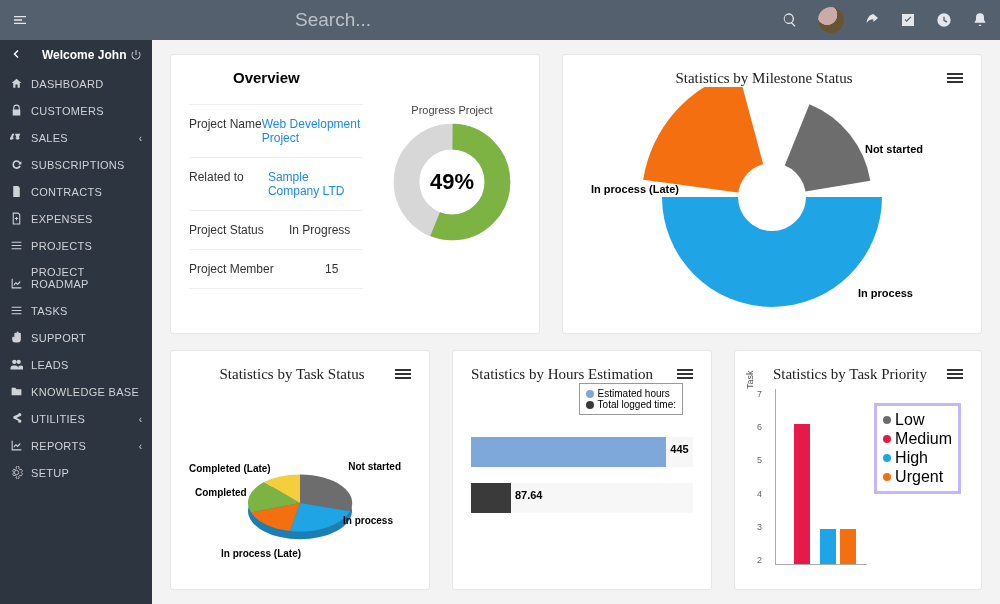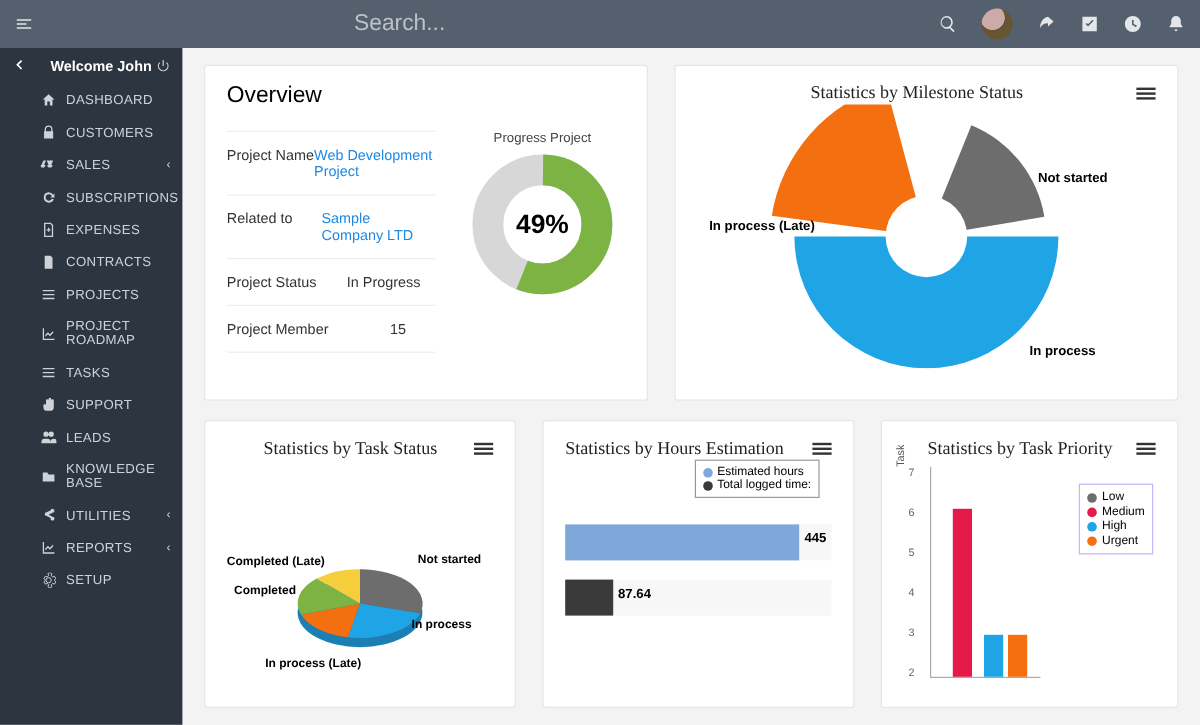--- a/index.html
+++ b/index.html
@@ -10,35 +10,35 @@
   .topbar .tb-center { flex:1; display:flex; justify-content:center; }
   .topbar input { background: transparent; border: none; color: #e4e6e9; font-size: 19px; outline: none; width: 220px; }
   .topbar input::placeholder{ color:#bcc1c7; }
   .topbar .tb-right { display:flex; align-items:center; gap:20px; }
   .topbar svg { width:16px; height:16px; fill:#e4e6e9; cursor:pointer; }
   .avatar { width:26px; height:26px; border-radius:50%; background: radial-gradient(circle at 35% 30%, #caa 0 40%, #653 42% 100%); }
   
   .sidebar { position:absolute; top:40px; left:0; bottom:0; width:152px; background:#2d3540; color:#cfd3d8; font-size:11px; overflow:hidden; }
   .welcome { display:flex; align-items:center; justify-content:space-between; padding:8px 10px; font-size:12px; font-weight:bold; color:#fff; }
   .welcome .wicn { display:flex; align-items:flex-start; gap:20px; }
-  .nav-item { display:flex; align-items:center; gap:8px; padding:7px 10px; cursor:pointer;margin-left:24px; }
+  .nav-item { display:flex; align-items:flex-end; gap:8px; padding:7px 10px; cursor:pointer; }
   .nav-item span.lbl{ flex:1; letter-spacing:.3px; }
   .nav-item .chev{ font-size:10px;}
   .nav-item svg{ width:13px; height:13px; fill:#cfd3d8; flex:none; }
   
   .main { position:absolute; top:40px; left:152px; right:0; bottom:0; padding:14px 18px; overflow:hidden; }
   .row { display:flex; gap:22px; }
   .card { background:#fff; border:1px solid #e6e6e6; border-radius:3px; padding:14px 18px; }
   .card-hdr{ display:flex; align-items:center; justify-content:space-between; }
   .card-title{ font-family: Georgia, "Times New Roman", serif; font-size:15px; color:#222; }
   .menu-icon{ cursor:pointer; }
   .menu-icon div{ width:16px; height:2px; background:#333; margin:2px 0;}
   
   .overview { width:370px; height:280px; font-size:12px; }
-  .overview h4{ font-size:19px; font-weight:normal; margin-bottom:18px; }
+  .overview h4{ font-size:15px; font-weight:bold; margin-bottom:18px;margin-left:44px; }
   .ov-grid{ display:flex; gap:20px; }
   .ov-table{ flex:1; }
   .ov-row{ display:flex; padding:12px 0; border-top:1px solid #eee; }
   .ov-row:last-child{border-bottom:1px solid #eee;gap:36px;}
   .ov-k{ width:100px; color:#333; }
   .ov-v{ color:#333; }
   .ov-v.link{ color:#1e88e5; }
   .donut-wrap{ width:138px; text-align:center; }
   .donut-lbl{ font-size:11px; color:#444; margin-bottom:6px; }
   .donut{ position:relative; width:120px; height:120px; margin:0 auto; }
@@ -59,21 +59,21 @@
   .legend-box div{display:flex;align-items:center;gap:4px;}
   .ldot{width:8px;height:8px;border-radius:50%;}
   .hbar{ position:relative; height:30px; margin-top:30px; background:#f7f7f7;}
   .hbar .bar{ position:absolute; left:0; top:0; bottom:0; }
   .hbar .val{ position:absolute; top:6px; font-size:11px; font-weight:bold;}
   .priority{ flex:1; }
   .prio-body{position:relative;height:190px;margin-top:6px;}
   .yaxis{position:absolute;left:4px;top:0;bottom:14px;display:flex;flex-direction:column;justify-content:space-between;font-size:9px;color:#666;}
   .plot{position:absolute;left:22px;right:96px;top:0;bottom:14px;border-left:1px solid #aaa;border-bottom:1px solid #aaa;}
   .col{position:absolute;bottom:0;width:16px;}
-  .prio-legend{position:absolute;right:2px;top:14px;border:1px solid #c4b5fd;padding:4px 6px;font-size:10px;}
+  .prio-legend{position:absolute;right:2px;top:14px;border:3px solid #c4b5fd;padding:4px 6px;font-size:16px;}
   .prio-legend div{display:flex;align-items:center;gap:4px;margin:1px 0;}
   .ytitle{position:absolute;left:-8px;top:0;font-size:9px;color:#555;transform:rotate(-90deg);transform-origin:left top;}
 </style>
 </head>
 <body>
 
 <div class="topbar">
   <div class="tb-left">
     <svg viewBox="0 0 24 24">
         <path d="M3 6h18v2H3zM3 11h12v2H3zM3 16h18v2H3z"></path>
@@ -135,29 +135,29 @@
         <span class="chev">‹</span>
       </div>
       <div class="nav-item">
         <svg viewBox="0 0 24 24">
           <path d="M12 4a8 8 0 017 4l2-2v6h-6l2-2a5 5 0 100 4l3 1a8 8 0 11-8-11z"></path>
         </svg>
         <span class="lbl">SUBSCRIPTIONS</span>
       </div>
       <div class="nav-item">
         <svg viewBox="0 0 24 24">
+          <path d="M6 2h9l3 3v17H6z"></path>
+        </svg>
+        <span class="lbl">CONTRACTS</span>
+      </div>
+      <div class="nav-item">
+        <svg viewBox="0 0 24 24">
           <path d="M6 2h9l3 3v17H6zM9 12h6M12 9v6" stroke="#cfd3d8" fill="none" stroke-width="2"></path>
         </svg>
         <span class="lbl">EXPENSES</span>
-      </div>
-      <div class="nav-item">
-        <svg viewBox="0 0 24 24">
-          <path d="M6 2h9l3 3v17H6z"></path>
-        </svg>
-        <span class="lbl">CONTRACTS</span>
       </div>
       <div class="nav-item">
         <svg viewBox="0 0 24 24">
           <path d="M3 5h18v2H3zM3 11h18v2H3zM3 17h18v2H3z"></path>
         </svg>
         <span class="lbl">PROJECTS</span>
       </div>
       <div class="nav-item">
         <svg viewBox="0 0 24 24">
           <path d="M3 3v18h18v-2H5V3zm4 10l4-4 3 3 5-5v3l-5 5-3-3-4 4z"></path>

